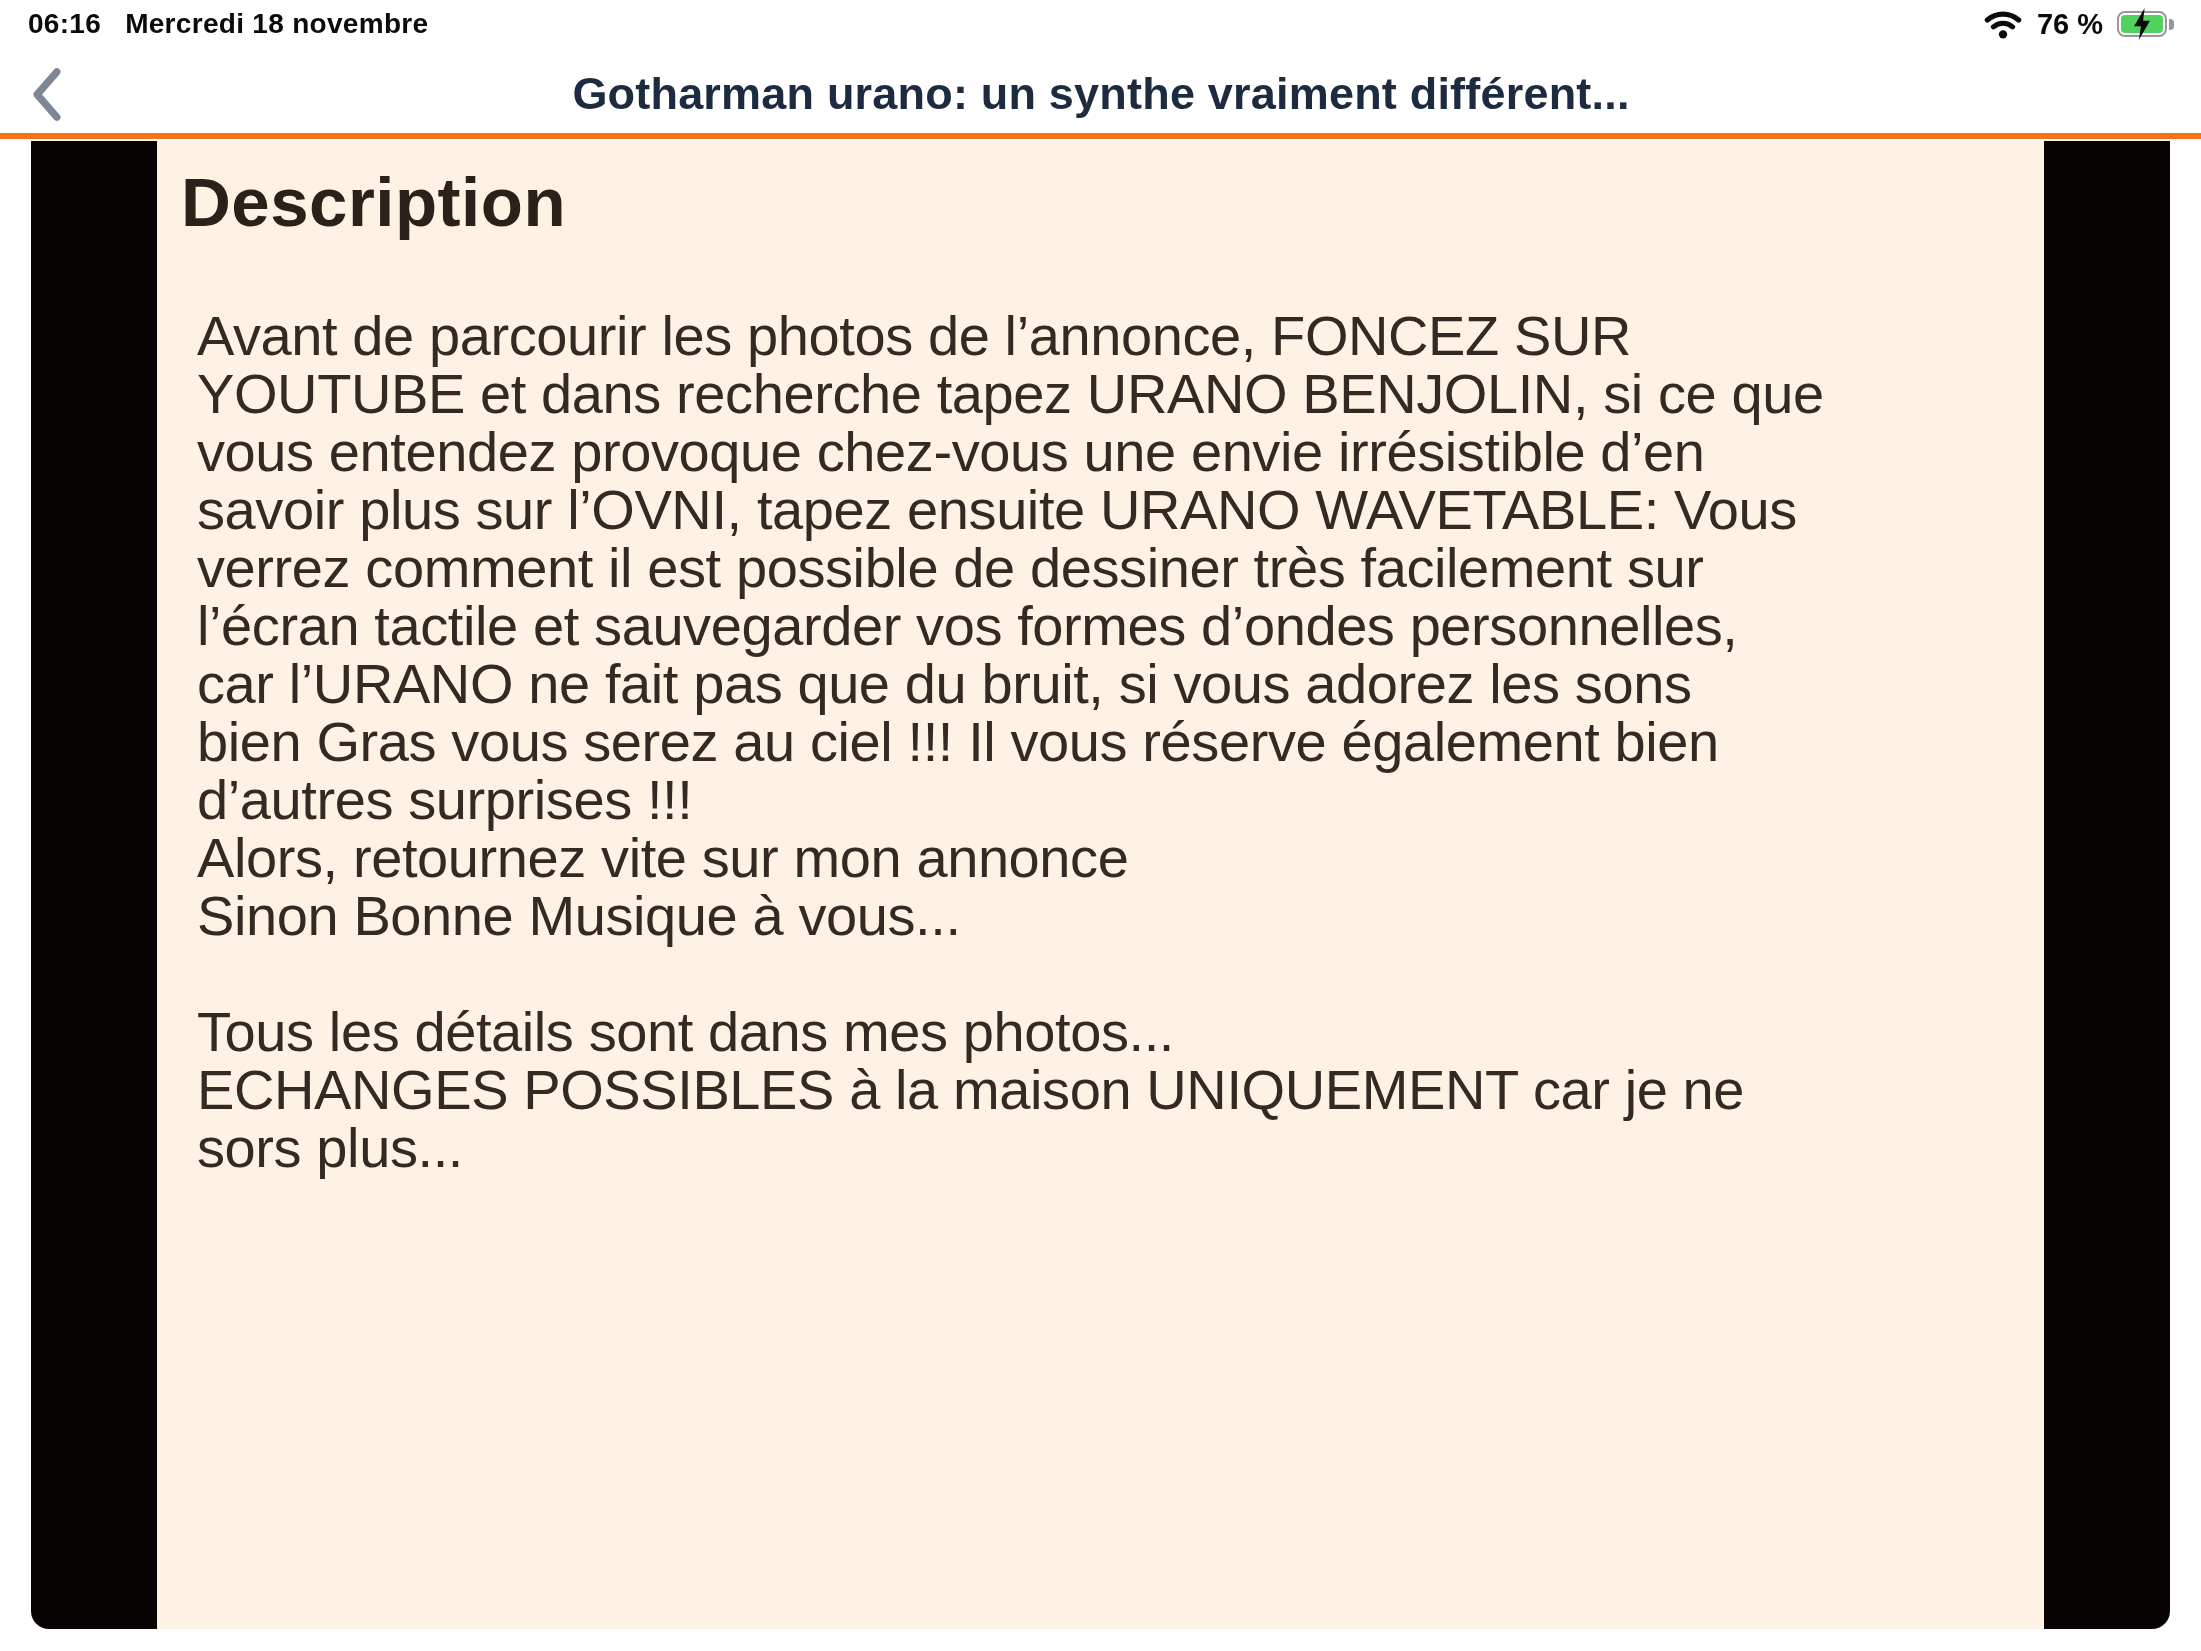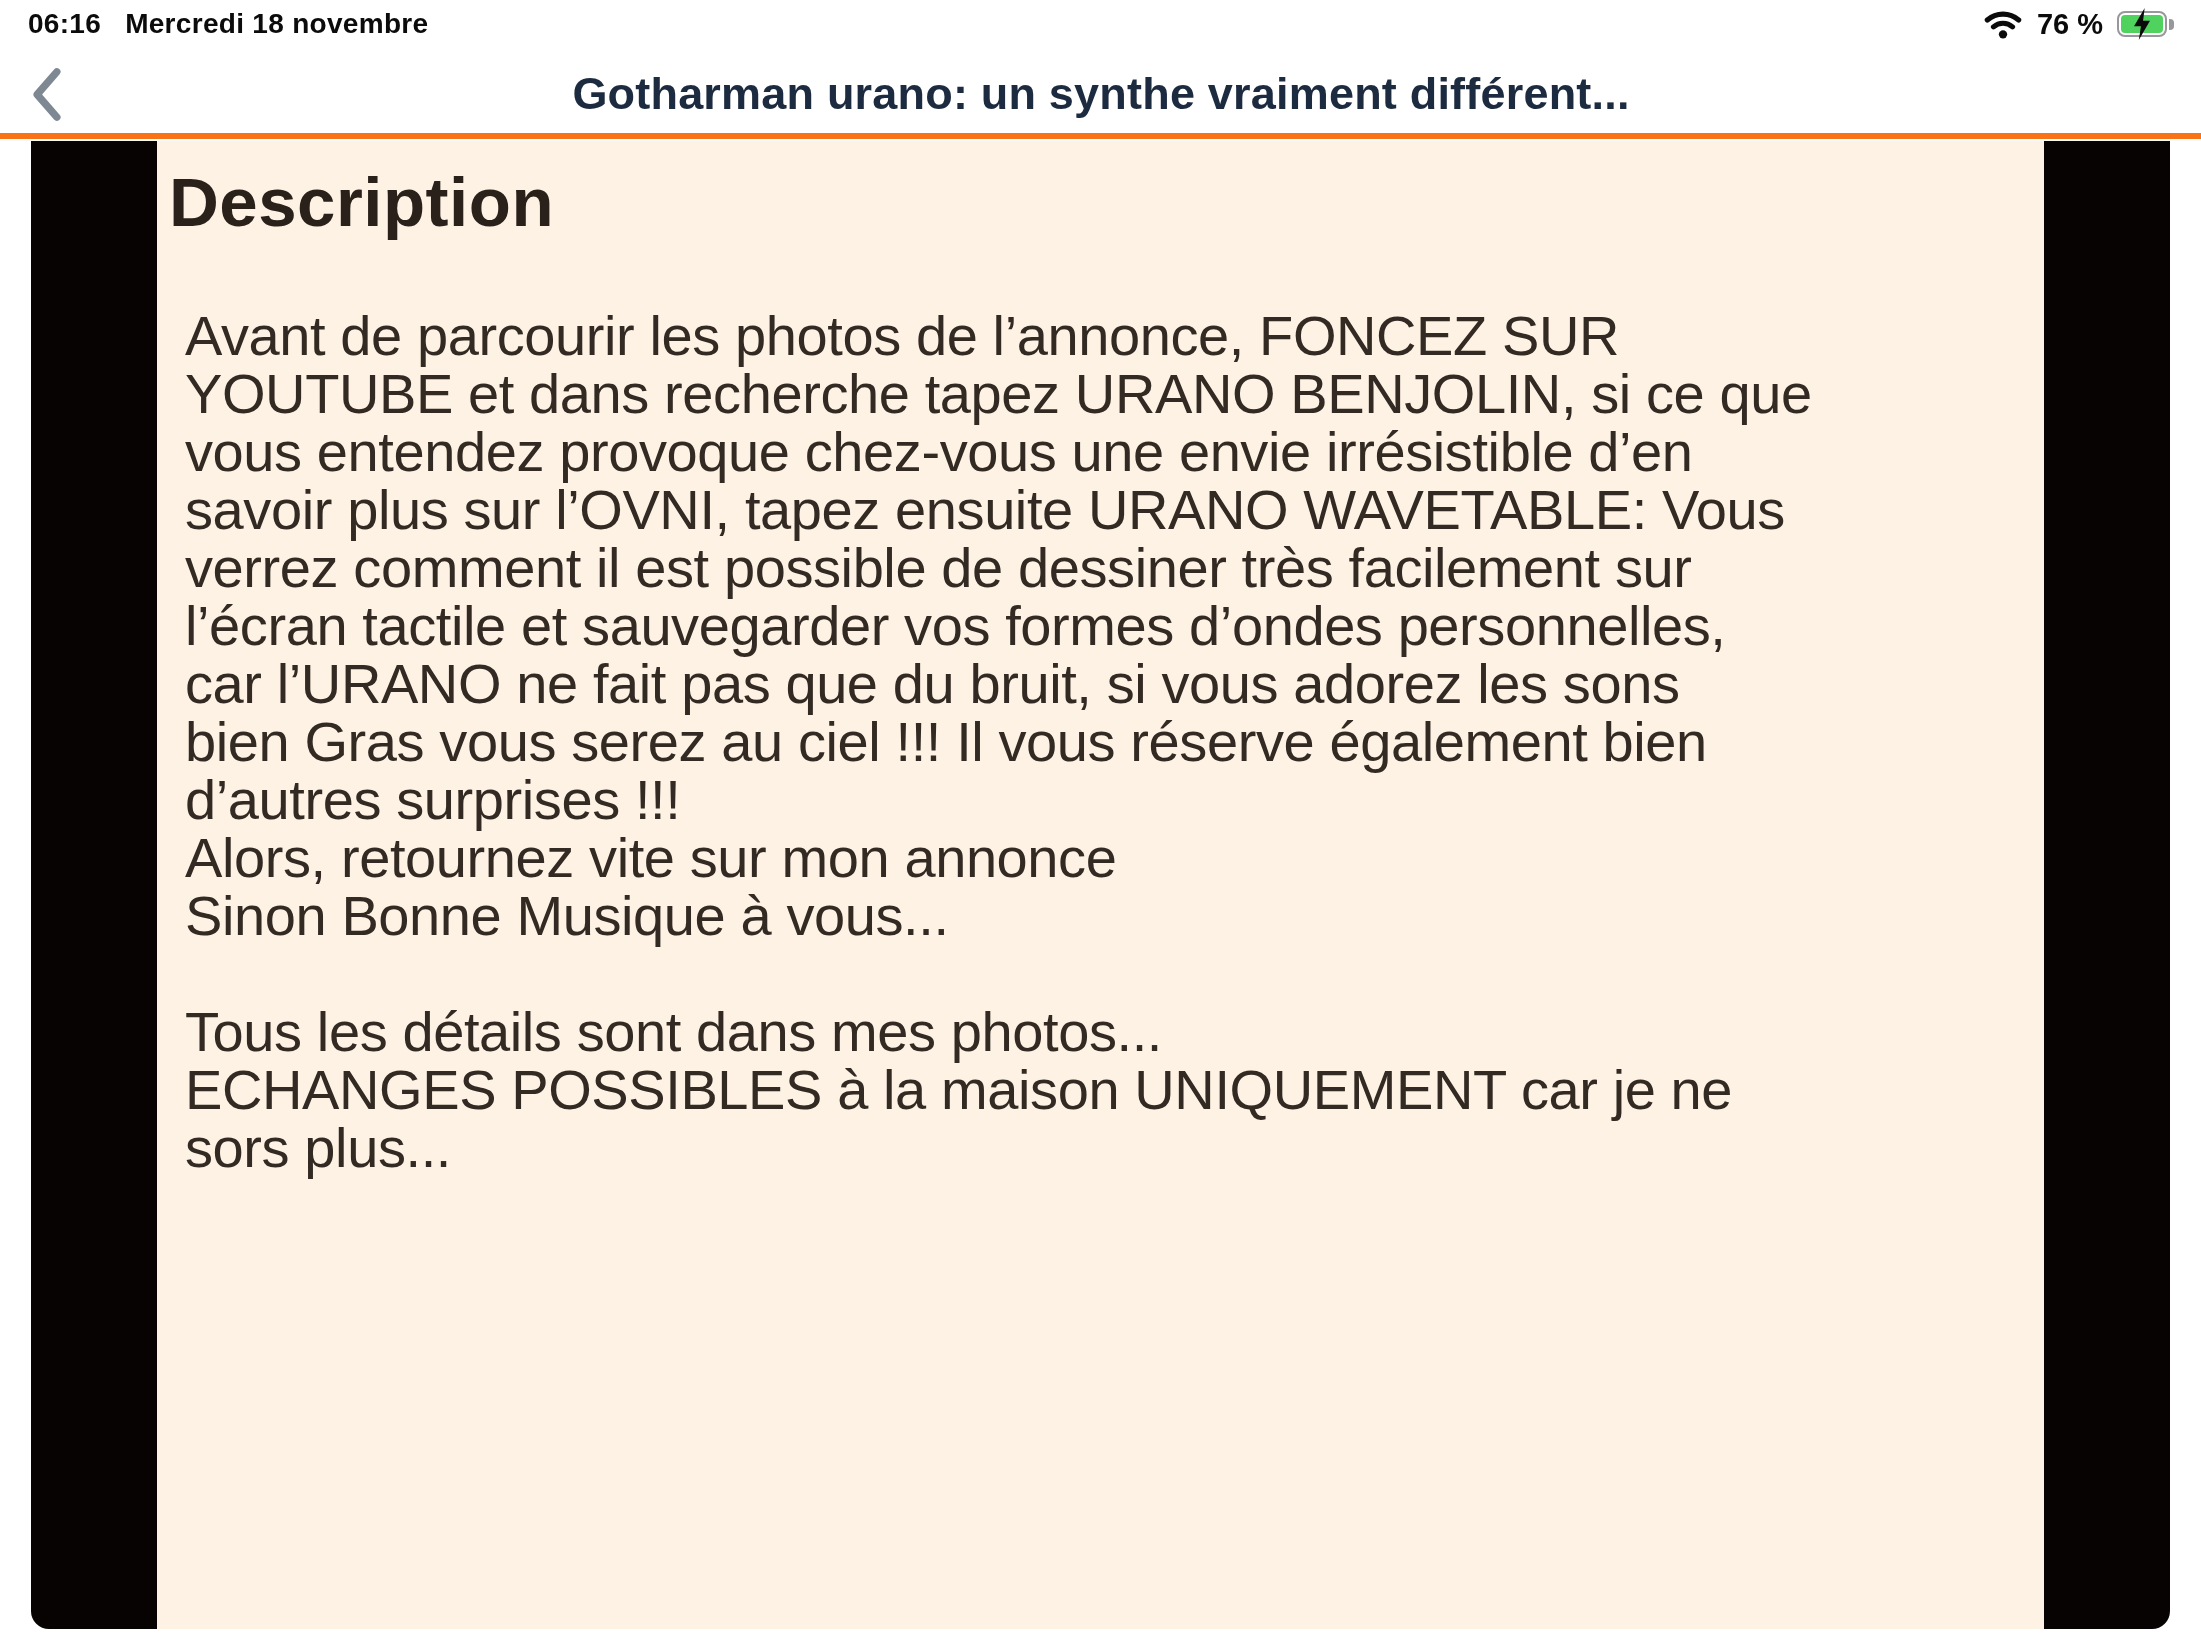--- a/index.html
+++ b/index.html
@@ -44,21 +44,21 @@
     white-space:nowrap;
   }
 
   
   .listing-image{
     position:absolute; top:141px; left:31px; width:2139px; height:1488px;
     background:#060302; border-radius:0 0 18px 18px; overflow:hidden;
   }
   .listing-panel{
     position:absolute; left:126px; top:0; width:1887px; height:1488px;
-    background:#fdf2e3; padding:0 28px;
+    background:#fdf2e3; padding:0 40px;
   }
   .desc-heading{
     margin-top:24px; margin-left:-16px;
     font-size:69px; line-height:75px; font-weight:700;
     color:#2b211b; letter-spacing:0.5px;
   }
   .desc-body{
     margin-top:67px;
     font-size:56px; line-height:58px; font-weight:400;
     color:#332a23; letter-spacing:-0.4px;

